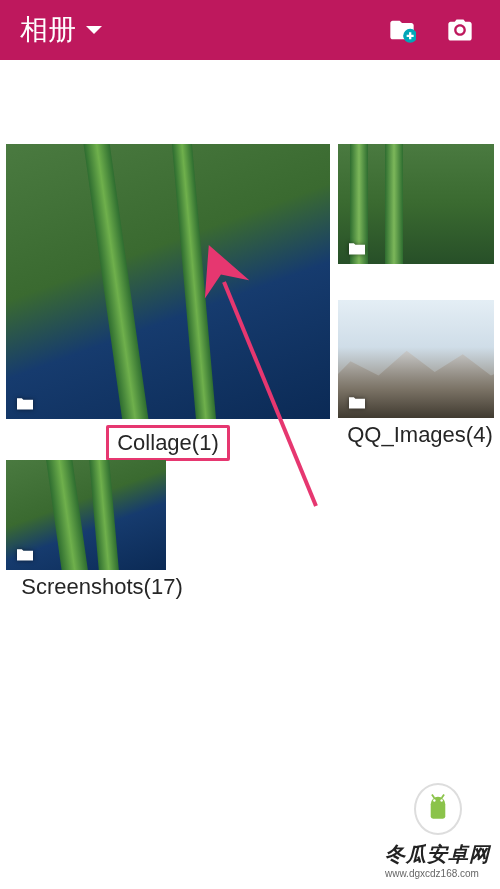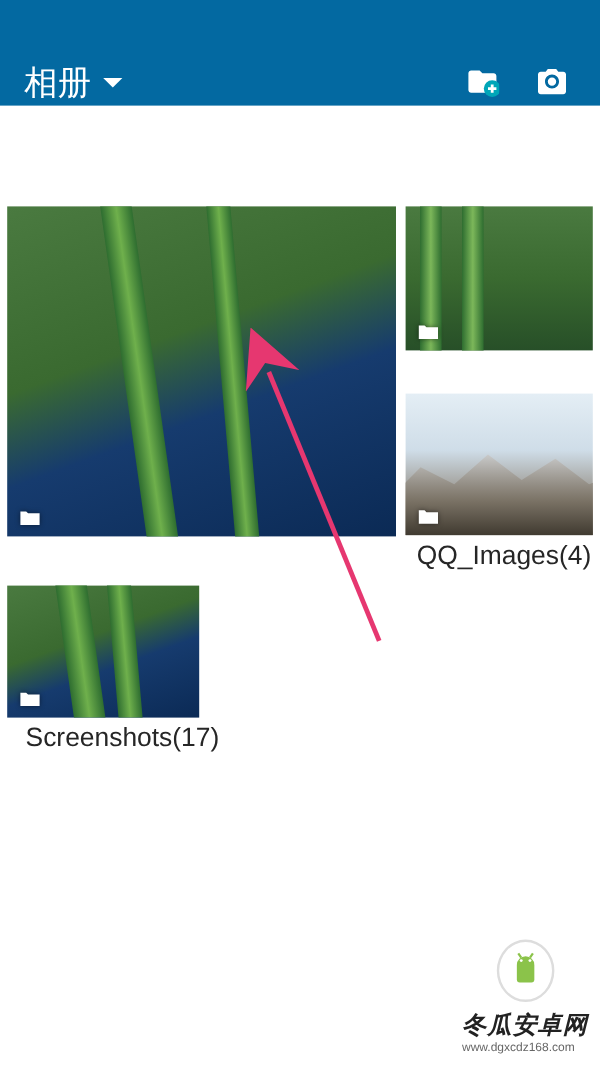--- a/index.html
+++ b/index.html
@@ -5,24 +5,24 @@
     * { margin: 0; padding: 0; box-sizing: border-box; }
     body {
       width: 500px;
       height: 889px;
       font-family: -apple-system, "Helvetica Neue", Arial, sans-serif;
       background: #ffffff;
       position: relative;
       overflow: hidden;
     }
     .header {
-      height: 88px;
-      background: #0369a1;
+      height: 60px;
+      background: #be185d;
       display: flex;
-      align-items: flex-end;
+      align-items: center;
       padding: 0 20px;
       color: #fff;
     }
     .title-wrap {
       display: flex;
       align-items: center;
       flex: 1;
     }
     .title {
       font-size: 28px;
@@ -172,20 +172,23 @@
 
 <div class="grid">
 
   <div class="album big">
     <div class="thumb bamboo">
       <span class="folder-tag">
         <svg viewBox="0 0 24 20">
             <path d="M2 4h6l2 2h12v12H2z"></path>
           </svg>
       </span>
+    </div>
+    <div class="caption-wrap">
+      <span class="caption boxed"><span>Collage</span>(<span>1</span>)</span>
     </div>
   </div>
 
   <div class="album pic">
     <div class="thumb pic">
       <span class="folder-tag">
         <svg viewBox="0 0 24 20">
             <path d="M2 4h6l2 2h12v12H2z"></path>
           </svg>
       </span>

